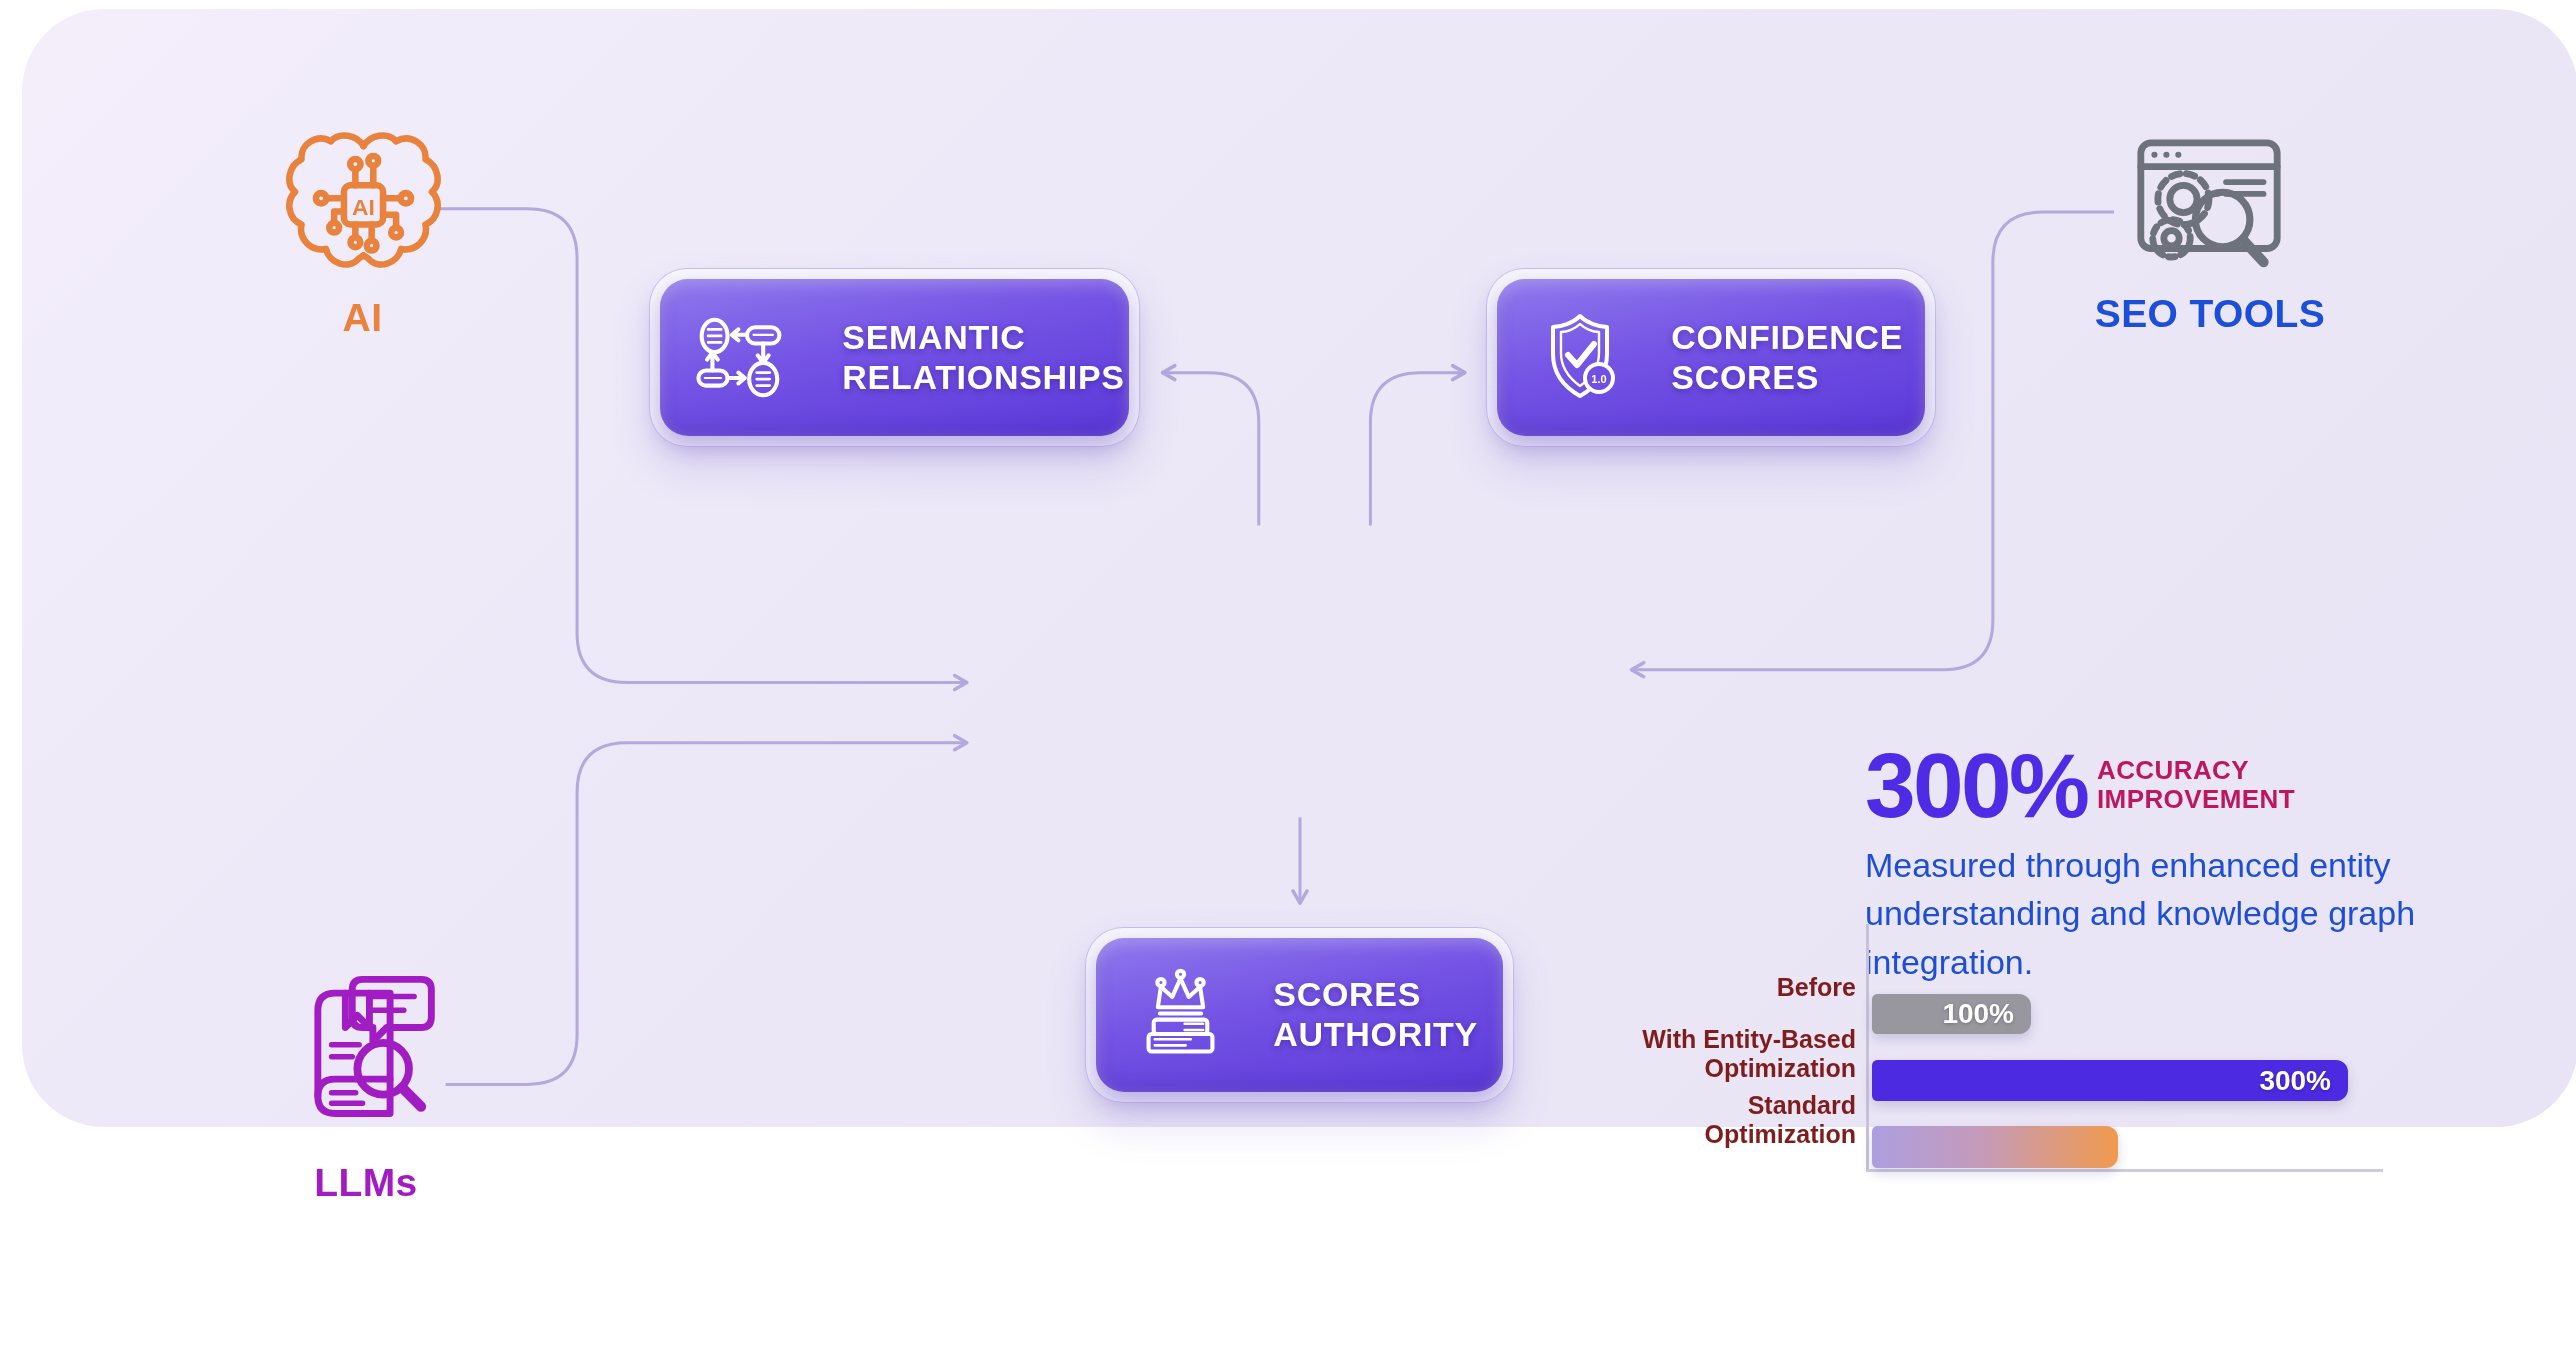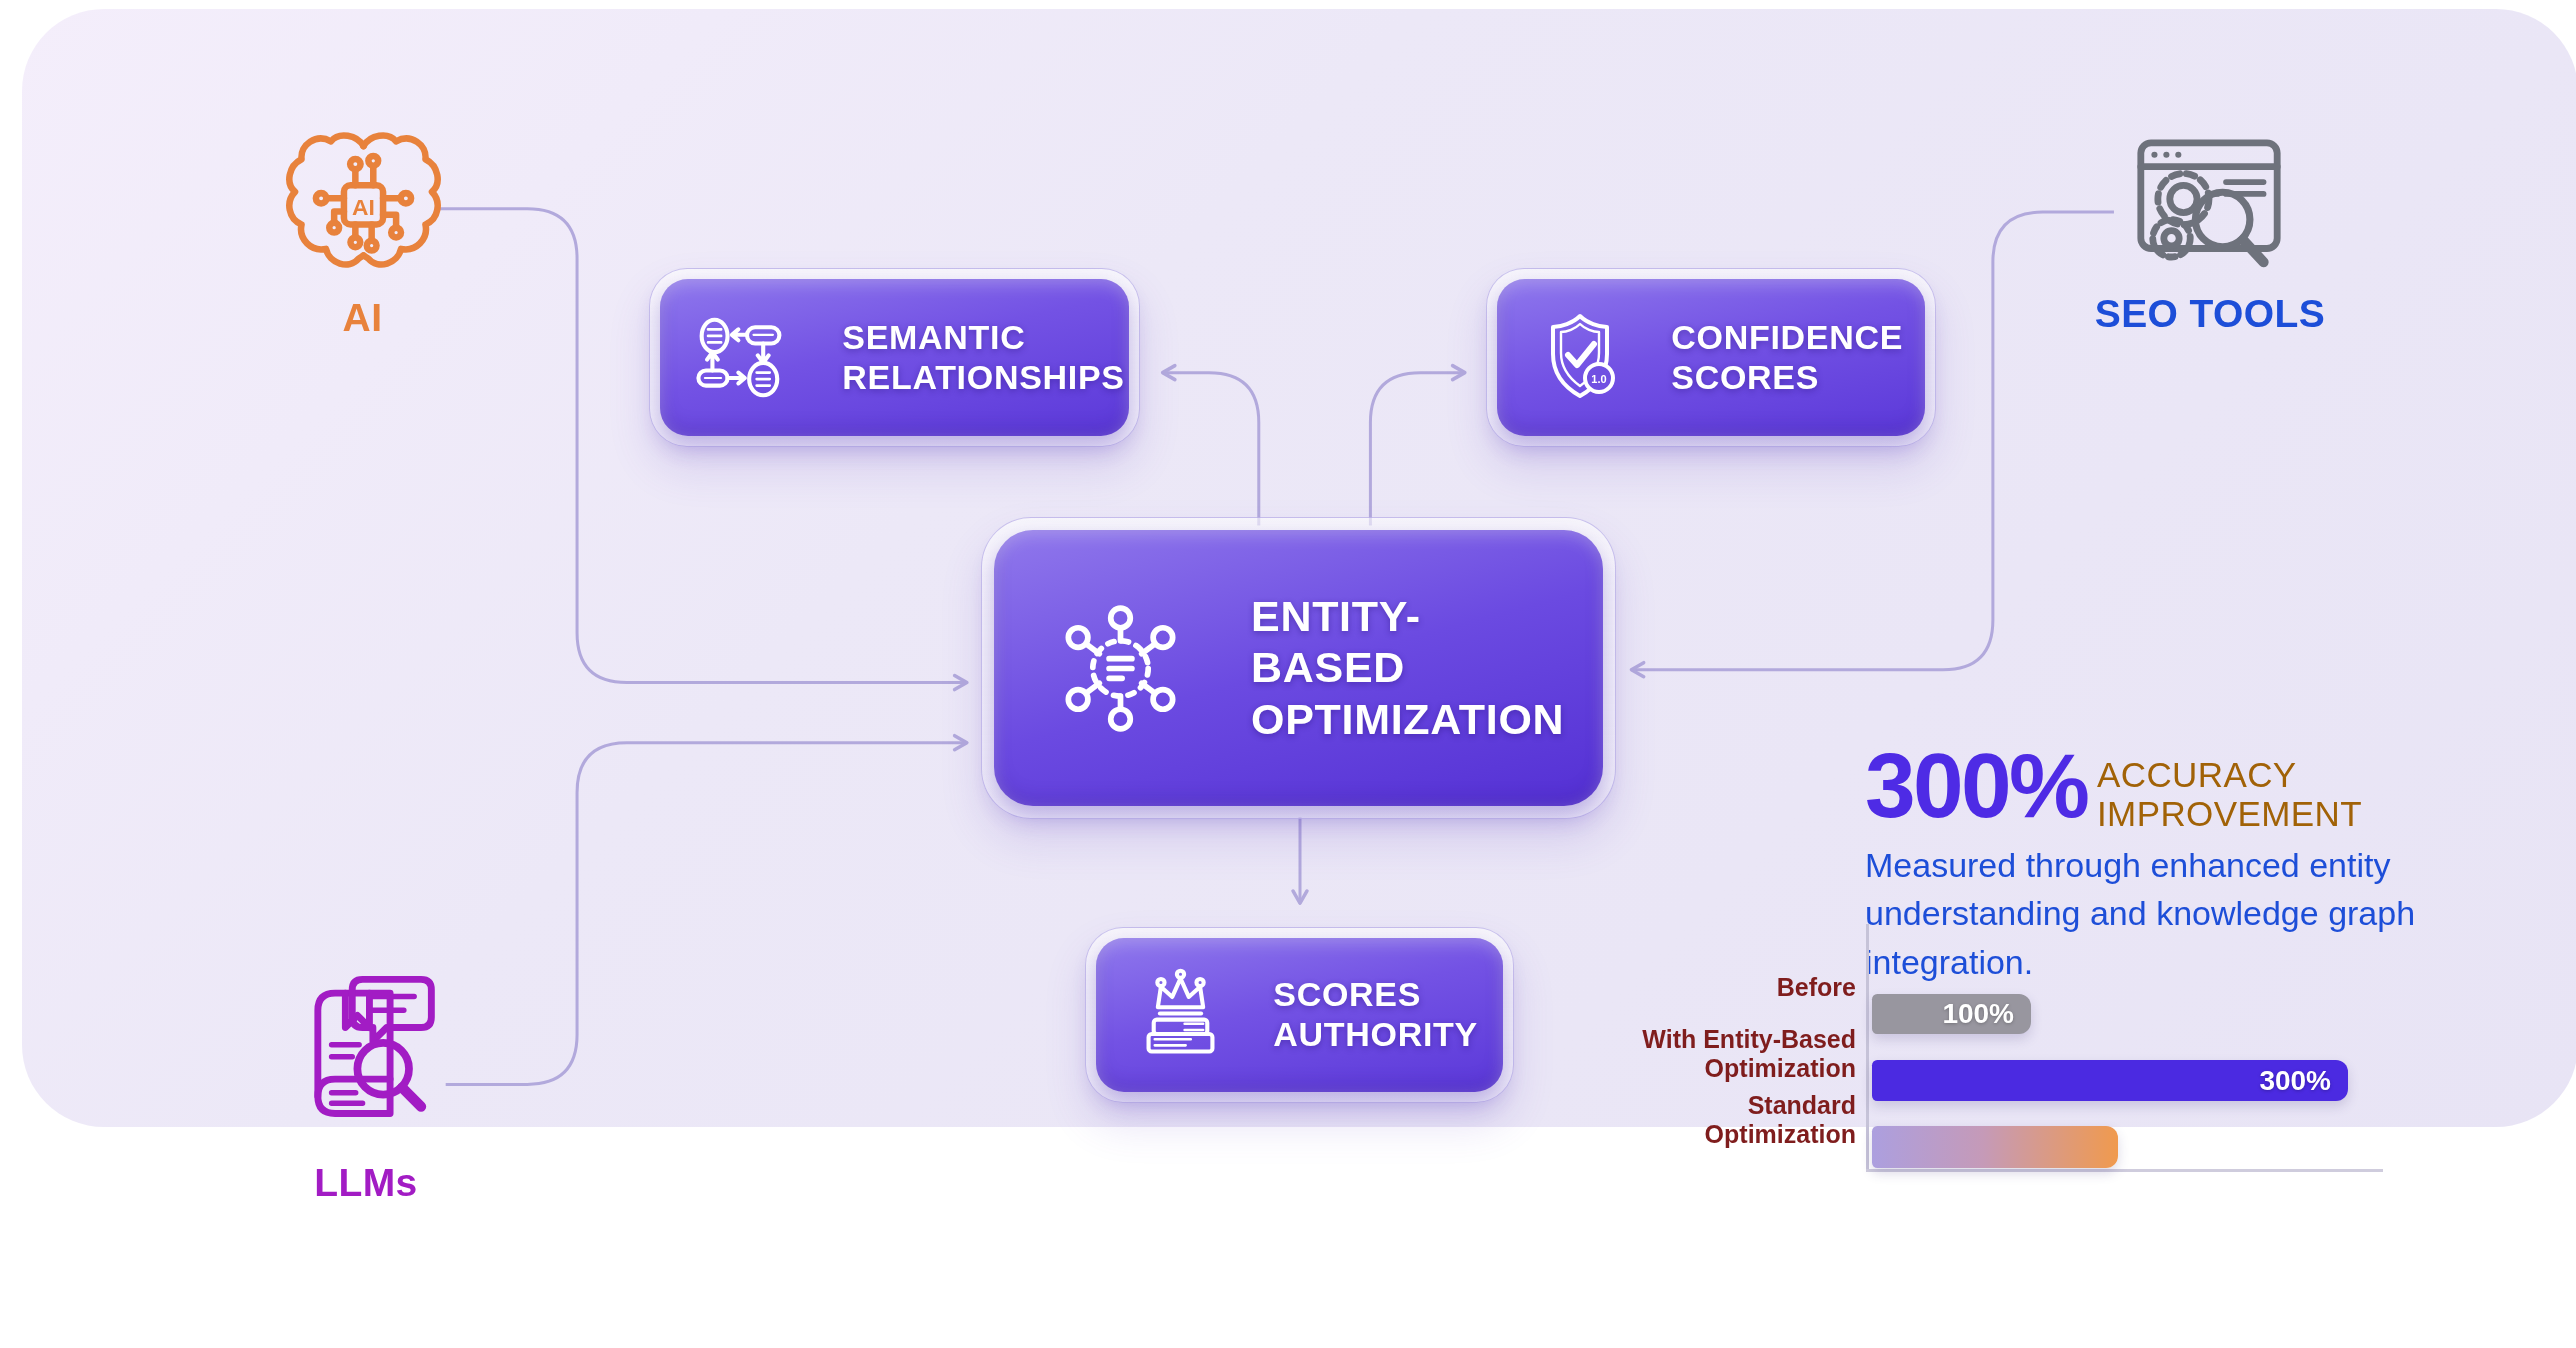--- a/index.html
+++ b/index.html
@@ -30,21 +30,21 @@
   .box-icon{flex:0 0 auto;display:block;}
 
   
   .src-caption{font-weight:700;font-size:39px;text-align:center;letter-spacing:0.4px;}
   .cap-ai{color:#e8823c;}
   .cap-llms{color:#a21cc4;}
   .cap-seo{color:#1d4ed8;}
 
   
   .stat-value{color:#4e2be5;font-weight:700;font-size:91px;letter-spacing:-2.6px;line-height:1;}
-  .stat-title{color:#a16207;font-weight:400;font-size:35px;line-height:1.1;letter-spacing:0.4px;}
+  .stat-title{color:#be185d;font-weight:700;font-size:26px;line-height:1.1;letter-spacing:0.4px;}
   .stat-desc{color:#1d4ed8;font-weight:400;font-size:34px;line-height:1.42;}
 
   
   .chart{position:absolute;left:1614px;top:924px;width:773px;height:258px;}
   .axis-v{position:absolute;left:240px;top:0;width:2.6px;height:246px;background:#c6c3d8;}
   .axis-h{position:absolute;left:240px;top:245px;width:517px;height:2.6px;background:#cfccdd;}
   .bar-label{position:absolute;left:0;width:230px;display:flex;align-items:center;
     justify-content:flex-end;text-align:right;color:#7f1d1d;font-weight:700;font-size:25px;line-height:1.16;}
   .bar{position:absolute;left:246px;border-radius:5.2px 12px 12px 5.2px;display:flex;align-items:center;
     justify-content:flex-end;box-shadow:0 5.2px 12px rgba(60,50,120,.18);margin-top:27px;}
@@ -145,37 +145,20 @@
         <path d="M50 16 C45 21 37 24 31 24 V45 C31 60 39 70 50 78 C61 70 69 60 69 45 V24 C63 24 55 21 50 16 Z" stroke-width="2.4"></path>
         <path d="M38 47 L47 57 L64 36" stroke-width="6"></path>
         <circle cx="69" cy="70" r="14" fill="#7050e2" stroke-width="4"></circle>
         <text x="69" y="75" text-anchor="middle" font-size="11" font-weight="bold" fill="#ffffff" stroke="none">1.0</text>
       </svg>
       <div class="box-label pre">CONFIDENCE
 SCORES</div>
     </div>
   </div>
 
-  <div class="node-box entity" style="left:969px;top:517px;width:635px;height:302px">
-    <div class="node-inner">
-      <svg class="box-icon" width="163" height="163" viewBox="0 0 100 100" fill="none" stroke="#ffffff" stroke-width="3.5" stroke-linecap="round" stroke-linejoin="round">
-        <circle cx="50" cy="50" r="17" stroke-dasharray="4 5"></circle>
-        <path d="M43 44 H57 M43 50 H57 M43 56 H51"></path>
-        <path d="M50 33 V25 M50 67 V75 M37 41 L29 35 M63 41 L71 35 M37 59 L29 65 M63 59 L71 65"></path>
-        <circle cx="50" cy="19" r="6"></circle>
-          <circle cx="50" cy="81" r="6"></circle>
-        <circle cx="24" cy="31" r="6"></circle>
-          <circle cx="76" cy="31" r="6"></circle>
-        <circle cx="24" cy="69" r="6"></circle>
-          <circle cx="76" cy="69" r="6"></circle>
-      </svg>
-      <div class="box-label pre">ENTITY-BASED
-OPTIMIZATION</div>
-    </div>
-  </div>
 
   <div class="node-box" style="left:1073px;top:927px;width:429px;height:176px">
     <div class="node-inner">
       <svg class="box-icon" width="103" height="103" viewBox="0 0 100 100" fill="none" stroke="#ffffff" stroke-width="4" stroke-linecap="round" stroke-linejoin="round">
         <path d="M28 42 L31 22 L42 32 L50 14 L58 32 L69 22 L72 42 Z"></path>
         <circle cx="31" cy="18" r="3.5"></circle>
           <circle cx="50" cy="10" r="3.5"></circle>
           <circle cx="69" cy="18" r="3.5"></circle>
         <path d="M30 48 H70"></path>
         <rect x="24" y="54" width="52" height="14" rx="3"></rect>

